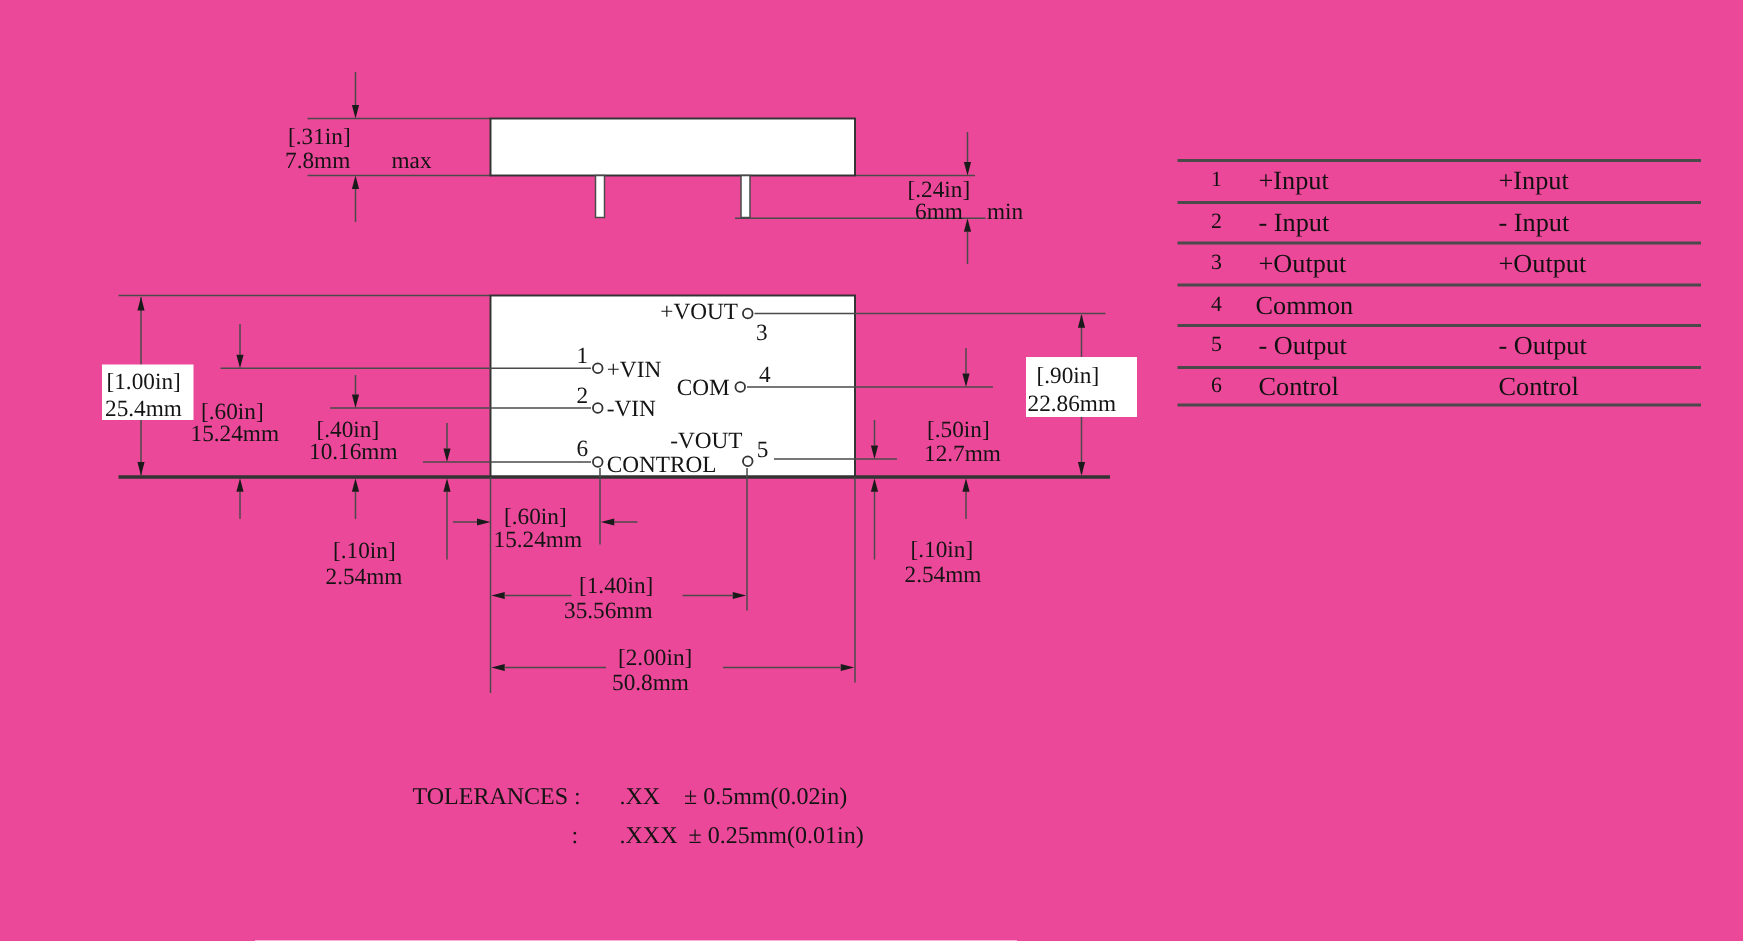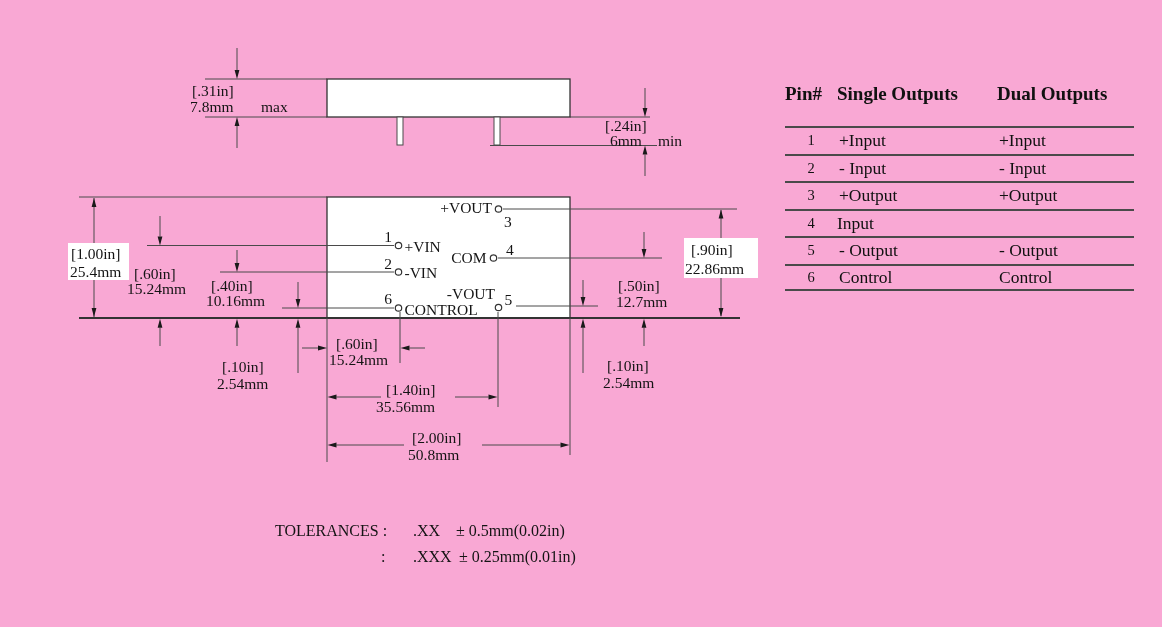--- a/index.html
+++ b/index.html
@@ -1,17 +1,17 @@
 <!DOCTYPE html>
 <html><head>
 <meta charset="utf-8">
 <style>
   html,body{margin:0;padding:0;background:#fff;}
   .stage{
-    position:relative;width:1162px;height:627px;background:#f9a8d4;overflow:hidden;
+    position:relative;width:1162px;height:627px;background:#ec4899;overflow:hidden;
     font-family:"Liberation Serif","DejaVu Serif",serif;color:#111;
   }
   svg text{
     font-family:"Liberation Serif","DejaVu Serif",serif;
     fill:#141414;
   }
   .dimtxt{font-size:15.5px;}
   .pinlab{font-size:15.5px;}
   .toltxt{font-size:16px;}
   line,polyline{stroke:#4a4a4a;stroke-width:1;}
@@ -206,44 +206,39 @@
       <text class="toltxt" x="413" y="536">.XX</text>
       <text class="toltxt" x="456" y="536">± 0.5mm(0.02in)</text>
       <text class="toltxt" x="381" y="562">:</text>
       <text class="toltxt" x="413" y="562">.XXX</text>
       <text class="toltxt" x="459" y="562">± 0.25mm(0.01in)</text>
     </g>
   </svg>
 
   
   <div class="pin-table">
-    <div class="pt-header">
-      <span class="pt-h1">Pin#</span>
-      <span class="pt-h2">Single Outputs</span>
-      <span class="pt-h3">Dual Outputs</span>
-    </div>
     <div class="pt-rows">
       <div class="pt-row">
         <span class="pt-c1">1</span>
         <span class="pt-c2">+Input</span>
         <span class="pt-c3">+Input</span>
       </div>
       <div class="pt-row">
         <span class="pt-c1">2</span>
         <span class="pt-c2">- Input</span>
         <span class="pt-c3">- Input</span>
       </div>
       <div class="pt-row">
         <span class="pt-c1">3</span>
         <span class="pt-c2">+Output</span>
         <span class="pt-c3">+Output</span>
       </div>
       <div class="pt-row">
         <span class="pt-c1">4</span>
-        <span class="pt-c3">Input</span>
+        <span class="pt-c3">Common</span>
       </div>
       <div class="pt-row">
         <span class="pt-c1">5</span>
         <span class="pt-c2">- Output</span>
         <span class="pt-c3">- Output</span>
       </div>
       <div class="pt-row">
         <span class="pt-c1">6</span>
         <span class="pt-c2">Control</span>
         <span class="pt-c3">Control</span>

